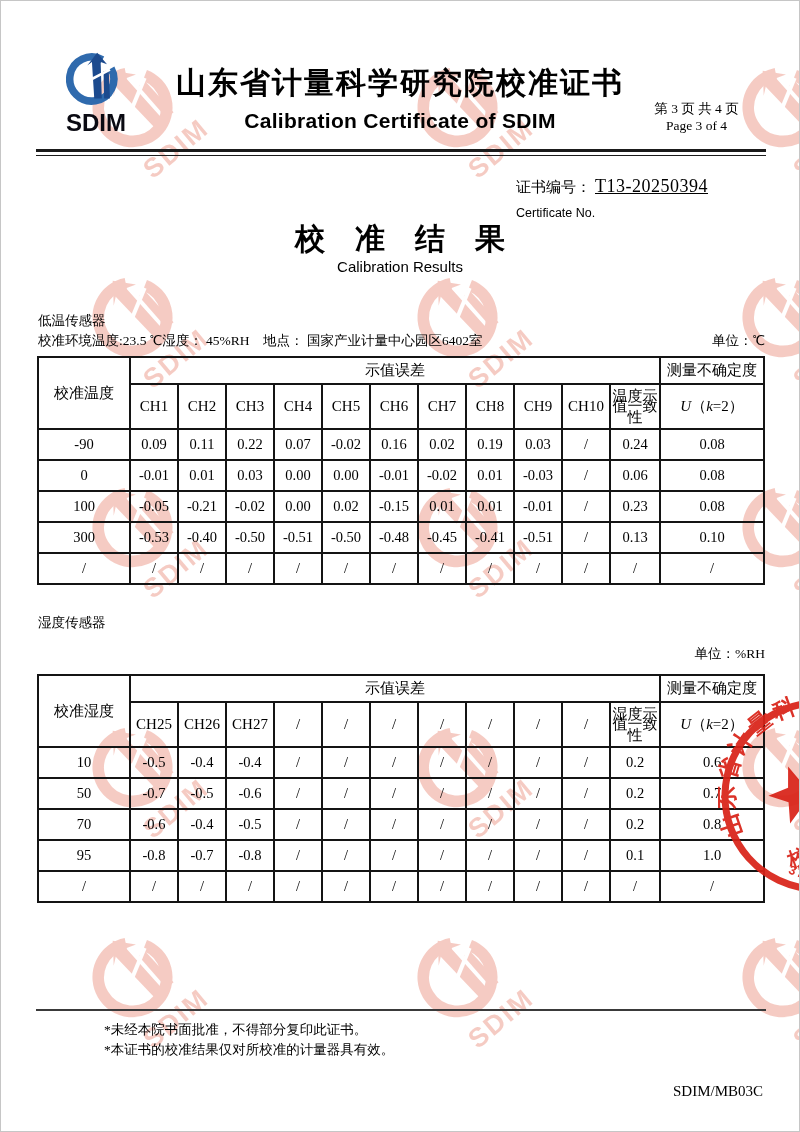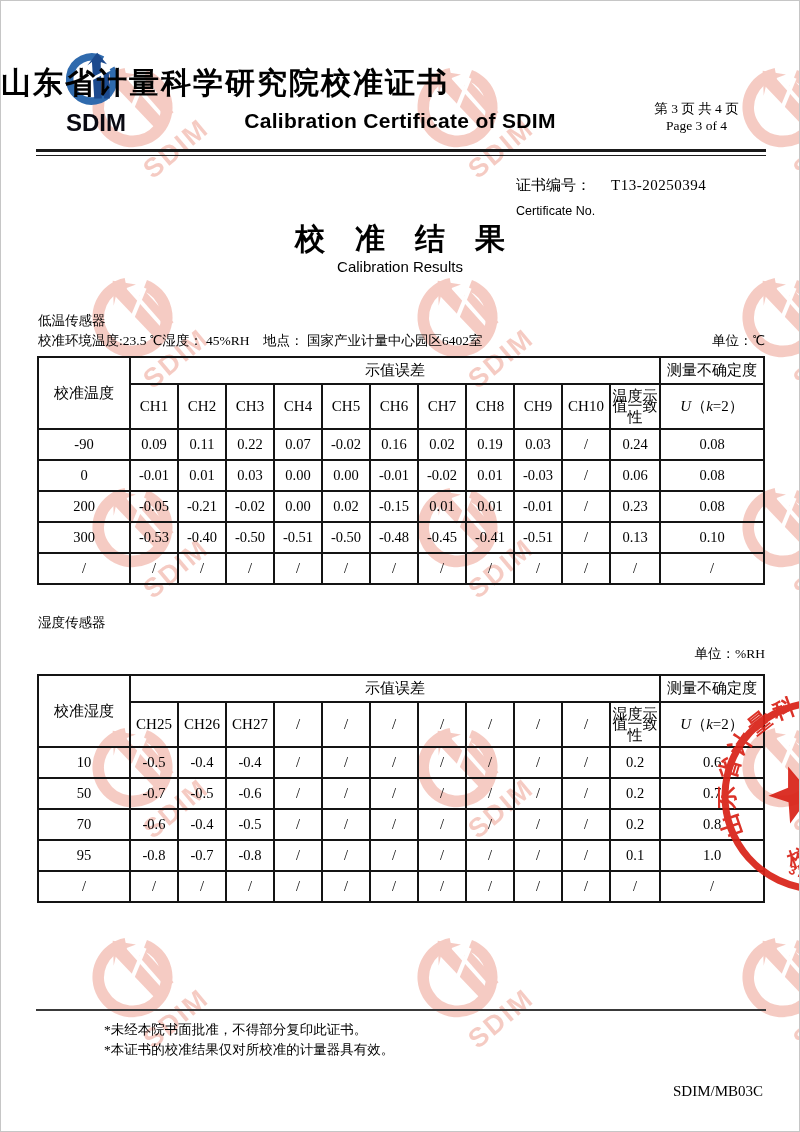--- a/index.html
+++ b/index.html
@@ -12,30 +12,30 @@
   .wm{position:absolute;width:130px;height:160px;display:flex;flex-direction:column;
       align-items:center;transform:rotate(-40deg);color:#e0573d;opacity:.30;}
   .wm svg{width:94px;height:90px;}
   .wm-word{font-family:"Liberation Sans",sans-serif;font-weight:800;font-size:27px;
            letter-spacing:2px;line-height:1;}
   
   .logo{left:56px;top:50px;width:78px;text-align:center;}
   .logo-mark svg{width:60px;height:58px;}
   .logo-word{font-family:"Liberation Sans",sans-serif;font-weight:800;font-size:24px;
              color:#0a0a12;line-height:1;margin-top:-2px;}
-  .title-zh{left:0;right:0;top:62px;text-align:left;font-size:30px;font-weight:bold;
+  .title-zh{left:0;right:0;top:62px;text-align:center;font-size:30px;font-weight:bold;
             letter-spacing:2px;}
   .title-en{left:0;right:0;top:108px;text-align:center;font-family:"Liberation Sans",sans-serif;
             font-weight:800;font-size:21px;letter-spacing:.3px;}
   .page-info{right:30px;top:99px;width:145px;text-align:center;font-size:13.5px;line-height:17px;}
   .rule-double{left:35px;top:148px;width:730px;height:3px;
                border-top:3px solid #1b1b1b;border-bottom:1px solid #1b1b1b;}
   .cert-no{left:515px;top:175px;}
   .cert-no .lab{font-size:15px;}
-  .cert-no .val{font-size:15px;margin-left:20px;letter-spacing:.5px;}
+  .cert-no .val{font-size:18px;margin-left:4px;letter-spacing:.5px;text-decoration:underline;}
   .cert-no .en{font-family:"Liberation Sans",sans-serif;font-size:12.5px;margin-top:9px;}
   .res-title{left:0;right:0;top:218px;text-align:center;font-weight:bold;font-size:30px;
              font-family:"Liberation Sans",sans-serif;}
   .res-sub{left:0;right:0;top:257px;text-align:center;font-size:15px;
            font-family:"Liberation Sans",sans-serif;}
   
   .sec-label{left:37px;font-size:13.5px;}
   .env-line{left:37px;width:727px;font-size:13.5px;}
   .env-line .unit{float:right;}
   #table0{left:36px;top:355px;}
@@ -291,21 +291,21 @@
             <td>0.00</td>
             <td>-0.01</td>
             <td>-0.02</td>
             <td>0.01</td>
             <td>-0.03</td>
             <td>/</td>
             <td>0.06</td>
             <td>0.08</td>
           </tr>
           <tr class="dr">
-            <td>200</td>
+            <td>100</td>
             <td>-0.05</td>
             <td>-0.21</td>
             <td>-0.02</td>
             <td>0.00</td>
             <td>0.02</td>
             <td>-0.15</td>
             <td>0.01</td>
             <td>0.01</td>
             <td>-0.01</td>
             <td>/</td>

